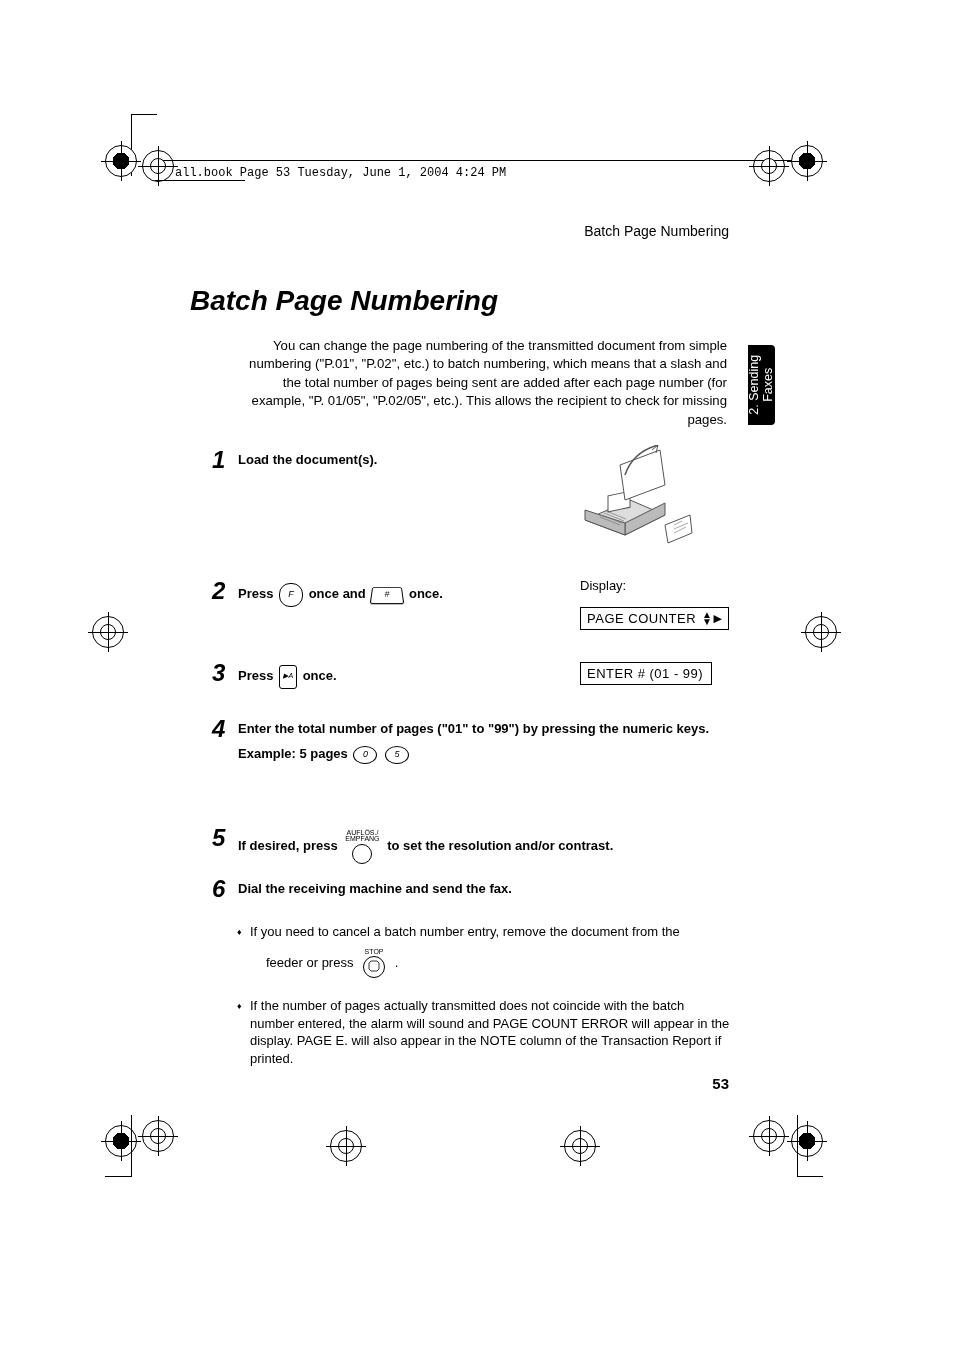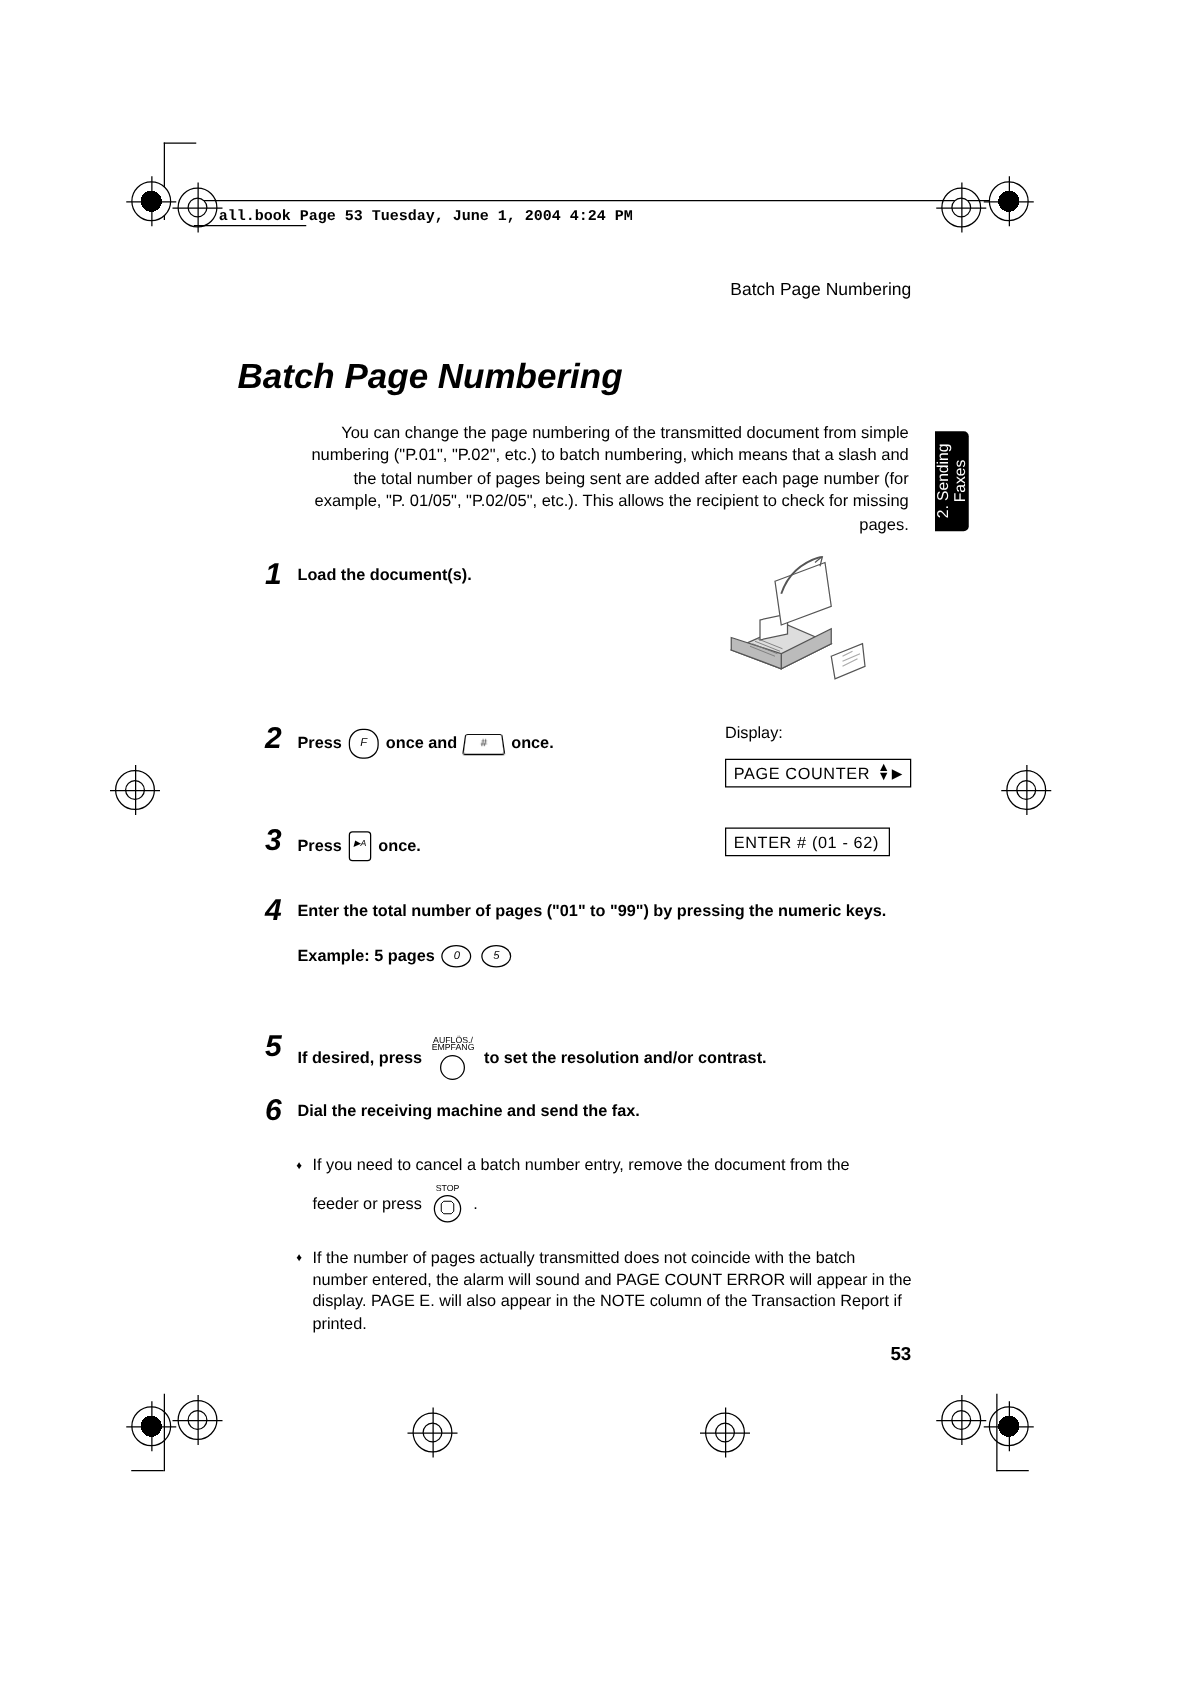--- a/index.html
+++ b/index.html
@@ -12,21 +12,20 @@
     height: 1351px;
     position: relative;
   }
   .book-meta {
     position: absolute;
     left: 175px;
     top: 166px;
     font-family: "Courier New", monospace;
     font-size: 12px;
     color: #000;
-    font-weight: bold;
   }
   .meta-rule {
     position: absolute;
     left: 155px;
     top: 160px;
     width: 640px;
     height: 1px;
     background: #000;
   }
   .meta-rule2 {
@@ -182,21 +181,21 @@
   }
   .bullet::before {
     content: "♦";
     position: absolute;
     left: -13px;
     font-size: 9px;
     top: 3px;
   }
   .bullet .indent {
     display: block;
-    margin-left: 0;
+    margin-left: 16px;
   }
   .pagenum {
     position: absolute;
     right: 225px;
     top: 1075px;
     font-size: 15px;
     font-weight: bold;
   }
   
   .reg-corner-v {
@@ -361,29 +360,29 @@
 <div class="step" style="top:665px;">
   <div class="step-num">3</div>
   <div class="step-body">
     <span>Press </span>
     <span class="key rect" style="font-size:7px;">▶A</span>
     <span> once.</span>
   </div>
 </div>
 <div class="display-box" style="left:580px; top:662px;">
   <div class="lcd">
-    <span>ENTER # (01 - 62)</span>
+    <span>ENTER # (01 - 99)</span>
   </div>
 </div>
 
 <div class="step" style="top:721px;">
   <div class="step-num">4</div>
   <div class="step-body" style="width:480px;">
     <span>Enter the total number of pages ("01" to "99") by pressing the numeric keys.</span>
-    <div style="margin-top:20px;">
+    <div style="margin-top:10px;">
       <span>Example: 5 pages</span>
       <span class="key oval">0</span>
       <span class="key oval">5</span>
     </div>
   </div>
 </div>
 
 <div class="step" style="top:830px;">
   <div class="step-num">5</div>
   <div class="step-body">

